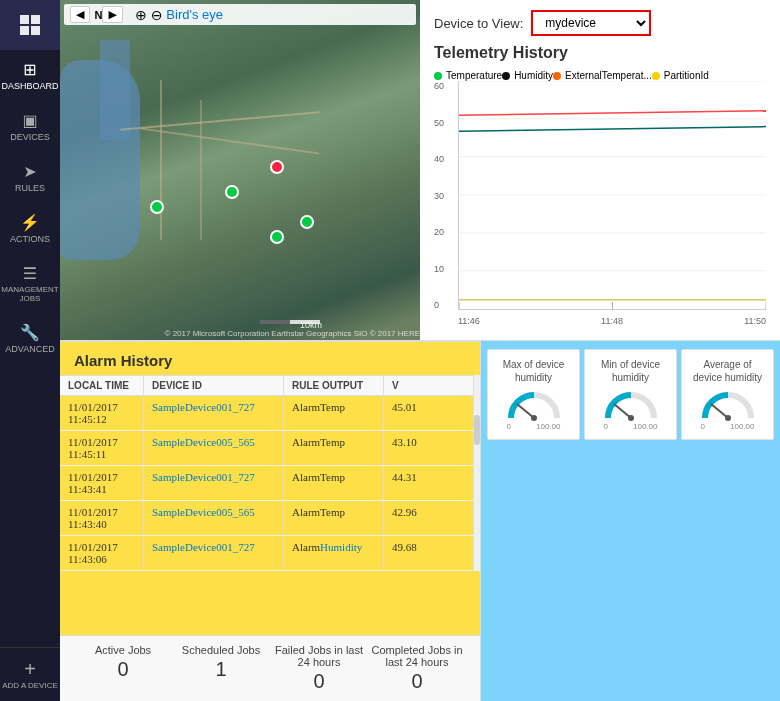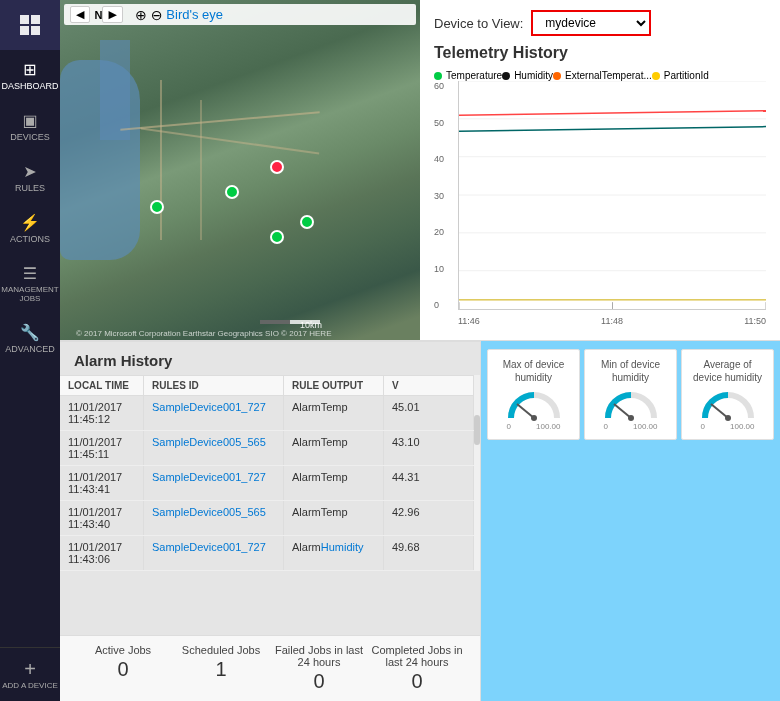--- a/index.html
+++ b/index.html
@@ -127,21 +127,21 @@
     }
     .map-pin.green { background: #00cc44; }
     .map-pin.red { background: #ff2244; }
     .map-watermark {
       position: absolute;
       bottom: 2px;
       left: 0;
       right: 0;
       font-size: 8px;
       color: rgba(255,255,255,0.7);
-      text-align: left;
+      text-align: right;
       padding-left: 16px;
     }
 
     
     .telemetry-panel {
       flex: 1;
       background: white;
       display: flex;
       flex-direction: column;
       padding: 10px 14px;
@@ -191,21 +191,21 @@
     .bottom-section {
       flex: 1;
       display: flex;
       overflow: hidden;
     }
 
     
     .alarm-panel {
       width: 420px;
       flex-shrink: 0;
-      background: #e5e5e5;
+      background: #fde047;
       border-top: 1px solid #ddd;
       display: flex;
       flex-direction: column;
       overflow: hidden;
     }
     .alarm-title {
       font-size: 15px;
       font-weight: 600;
       padding: 10px 14px 6px;
       color: #333;
@@ -226,21 +226,21 @@
     .col-time { width: 84px; }
     .col-device { width: 140px; }
     .col-rule { width: 100px; }
     .col-value { flex: 1; }
     .alarm-row {
       display: flex;
       border-bottom: 1px solid #eee;
       font-size: 11px;
       color: #333;
     }
-    .alarm-row .alarm-col { padding: 5px 8px; }
+    .alarm-row .alarm-col { padding: 5px 8px; font-family: Liberation Serif, serif; }
     .alarm-link { color: #0078d4; text-decoration: none; margin-top: 8px; }
     .scrollbar-track {
       width: 6px;
       background: #f0f0f0;
       flex-shrink: 0;
     }
     .scrollbar-thumb {
       width: 100%;
       height: 30px;
       background: #ccc;
@@ -467,21 +467,21 @@
 
     <div style="width:420px;flex-shrink:0;display:flex;flex-direction:column;background:white;border-top:1px solid #ddd;">
 
       <div class="alarm-panel" style="flex:1;">
         <div class="alarm-title">Alarm History</div>
         <div style="display:flex;">
           <div style="flex:1;overflow:hidden;">
 
             <div class="alarm-header">
               <div class="alarm-col col-time">LOCAL TIME</div>
-              <div class="alarm-col col-device">RULES ID</div>
+              <div class="alarm-col col-device">DEVICE ID</div>
               <div class="alarm-col col-rule">RULE OUTPUT</div>
               <div class="alarm-col col-value">V</div>
             </div>
 
             <div class="alarm-row">
               <div class="alarm-col col-time">11/01/2017<br>11:45:12</div>
               <div class="alarm-col col-device"><a class="alarm-link">SampleDevice001_727</a></div>
               <div class="alarm-col col-rule">AlarmTemp</div>
               <div class="alarm-col col-value">45.01</div>
             </div>

